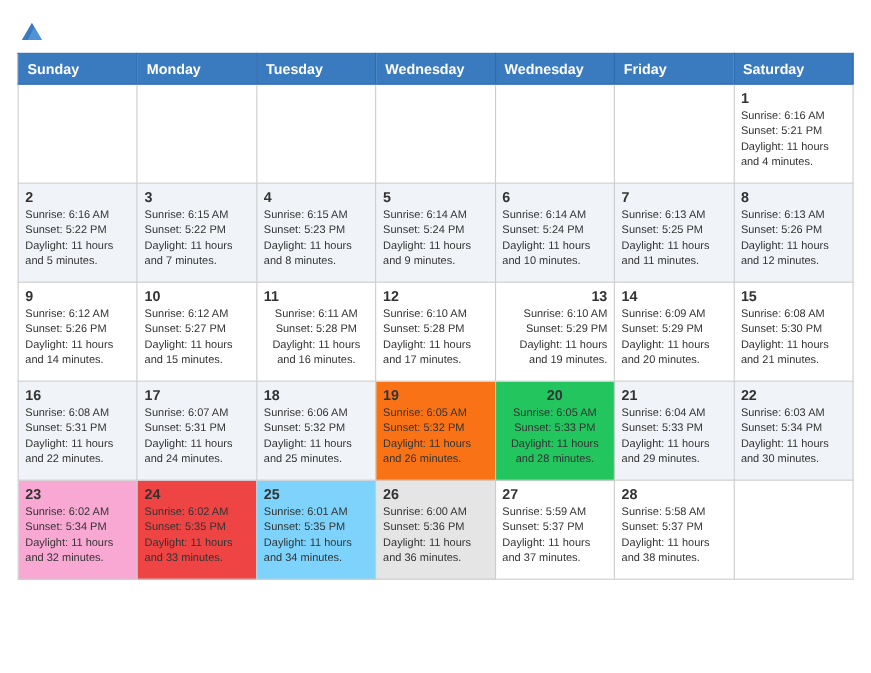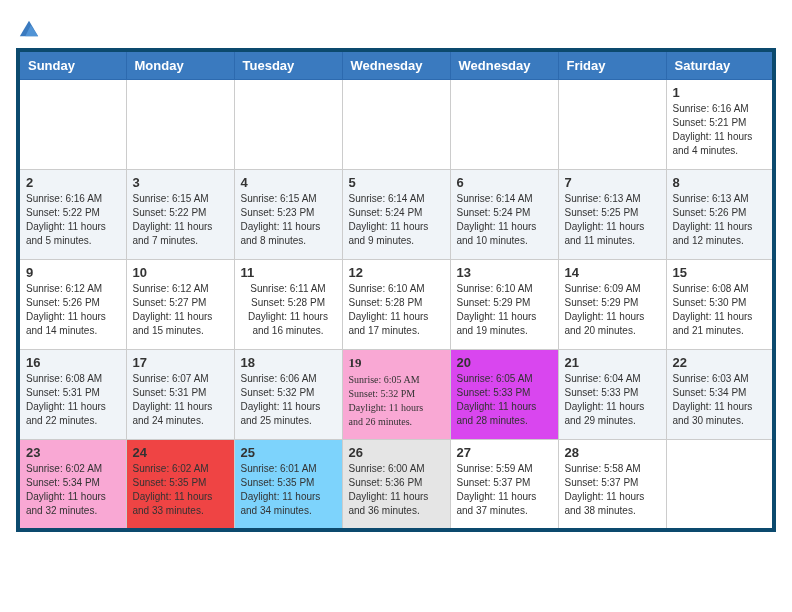--- a/index.html
+++ b/index.html
@@ -43,21 +43,21 @@
       color: #333;
       line-height: 1.1;
     }
     .location {
       font-size: 15px;
       color: #555;
     }
     .calendar {
       width: 100%;
       border-collapse: collapse;
-      border: 4px solid #0c4a6e;
+      border: 1px solid #0c4a6e;
     }
     .calendar th {
       background: #3a7abf;
       color: #fff;
       font-size: 13px;
       font-weight: bold;
       padding: 6px 8px;
       text-align: left;
       border: 1px solid #2d6aaf;
     }
@@ -210,21 +210,21 @@
 Daylight: 11 hours
 and 16 minutes.</div>
         </td>
         <td style="background: rgb(255, 255, 255);">
           <span class="day-num">12</span>
           <div class="day-info" style="white-space: pre-line;">Sunrise: 6:10 AM
 Sunset: 5:28 PM
 Daylight: 11 hours
 and 17 minutes.</div>
         </td>
-        <td style="background: rgb(255, 255, 255);">
+        <td style="background: rgb(255, 255, 255); text-align: right;">
           <span class="day-num">13</span>
           <div class="day-info" style="white-space: pre-line;">Sunrise: 6:10 AM
 Sunset: 5:29 PM
 Daylight: 11 hours
 and 19 minutes.</div>
         </td>
         <td style="background: rgb(255, 255, 255);">
           <span class="day-num">14</span>
           <div class="day-info" style="white-space: pre-line;">Sunrise: 6:09 AM
 Sunset: 5:29 PM
@@ -254,28 +254,28 @@
 Daylight: 11 hours
 and 24 minutes.</div>
         </td>
         <td style="background: rgb(240, 244, 248);">
           <span class="day-num">18</span>
           <div class="day-info" style="white-space: pre-line;">Sunrise: 6:06 AM
 Sunset: 5:32 PM
 Daylight: 11 hours
 and 25 minutes.</div>
         </td>
-        <td style="background: #f9a8d4; font-family: Liberation Serif, serif;">
+        <td style="background: #f97316;">
           <span class="day-num">19</span>
           <div class="day-info" style="white-space: pre-line;">Sunrise: 6:05 AM
 Sunset: 5:32 PM
 Daylight: 11 hours
 and 26 minutes.</div>
         </td>
-        <td style="background: #d946ef;">
+        <td style="background: #22c55e; text-align: center;">
           <span class="day-num">20</span>
           <div class="day-info" style="white-space: pre-line;">Sunrise: 6:05 AM
 Sunset: 5:33 PM
 Daylight: 11 hours
 and 28 minutes.</div>
         </td>
         <td style="background: rgb(240, 244, 248);">
           <span class="day-num">21</span>
           <div class="day-info" style="white-space: pre-line;">Sunrise: 6:04 AM
 Sunset: 5:33 PM

